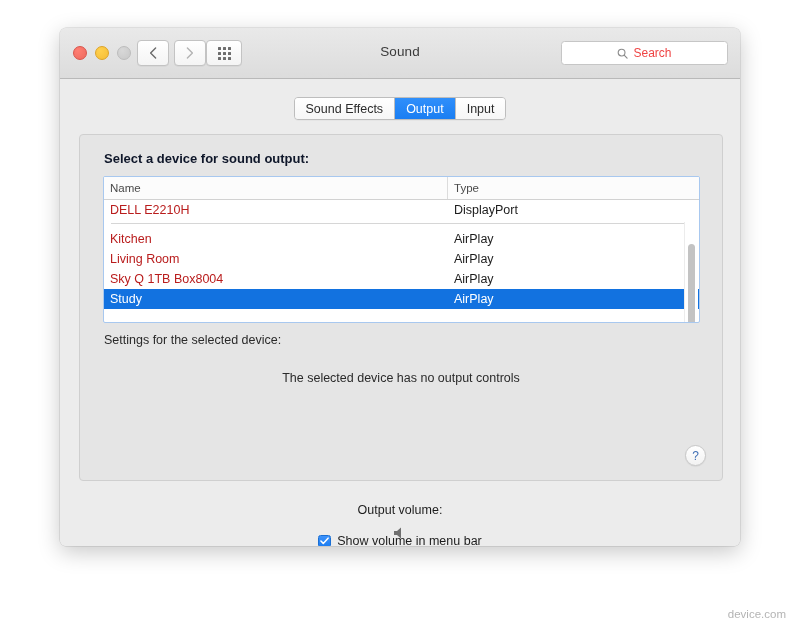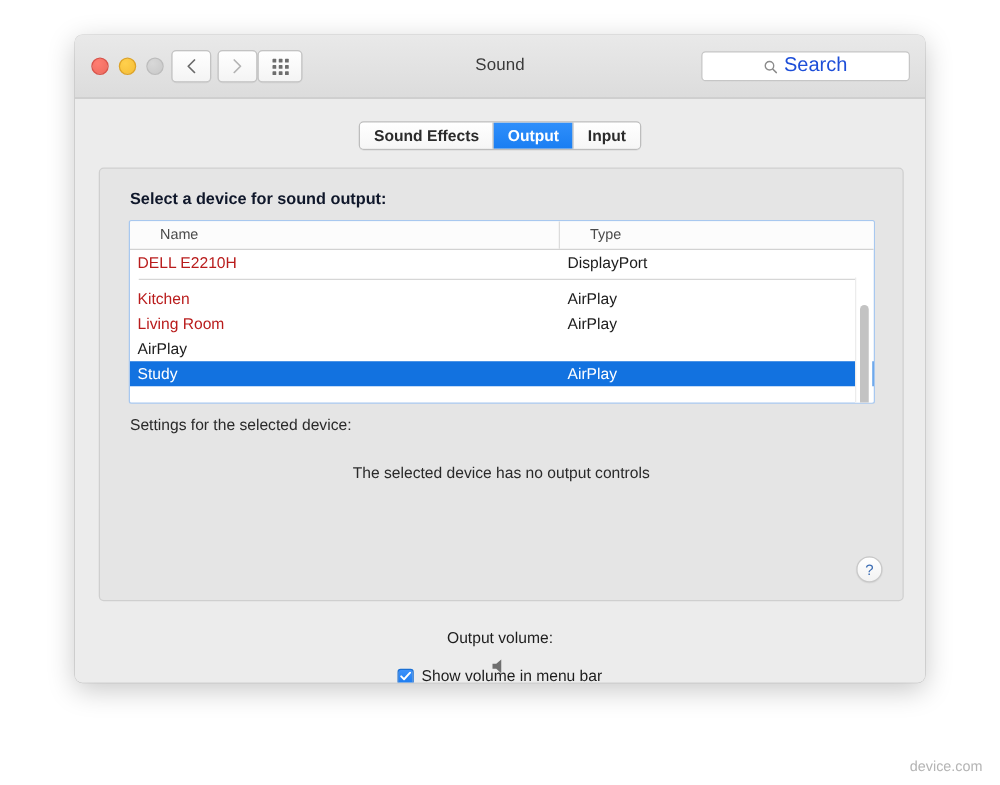--- a/index.html
+++ b/index.html
@@ -117,22 +117,22 @@
     height: 22px;
     background: #ffffff;
     border: 0.5px solid #c6c6c6;
     border-radius: 3.5px;
     display: flex;
     align-items: center;
     justify-content: center;
     gap: 5px;
   }
   .searchfield .ph {
-    font-size: 16px;
-    color: #1d4ed8;
+    font-size: 12px;
+    color: #ef4444;
   }
 
   
   .content {
     position: relative;
     height: 468px;
     background: #ececec;
   }
 
   .tabs {
@@ -143,21 +143,20 @@
     display: flex;
     justify-content: center;
   }
   .tabbar {
     display: flex;
     height: 21px;
     border: 0.5px solid #bdbdbd;
     border-radius: 4px;
     overflow: hidden;
     box-shadow: 0 0.5px 0.5px rgba(0,0,0,0.06);
-    font-weight: bold;
   }
   .tab {
     padding: 0 11px;
     display: flex;
     align-items: center;
     font-size: 12.5px;
     color: #2b2b2b;
     background: linear-gradient(to bottom, #ffffff, #f6f6f6);
     border-right: 0.5px solid #bdbdbd;
   }
@@ -204,21 +203,21 @@
     display: flex;
     height: 22px;
     background: #fcfcfc;
     border-bottom: 0.5px solid #d2d2d2;
   }
   .th {
     font-size: 11.5px;
     color: #4a4a4a;
     display: flex;
     align-items: center;
-    padding-left: 24px;
+    padding-left: 6px;
     box-sizing: border-box;
   }
   .th.name { width: 344px; border-right: 0.5px solid #dcdcdc; }
   .th.type { flex: 1; }
 
   .tbody {
     position: relative;
     height: 124px;
   }
   .row {
@@ -469,20 +468,21 @@
           <div class="row-sep"></div>
           <div class="row">
             <div class="c-name">Kitchen</div>
             <div class="c-type">AirPlay</div>
           </div>
           <div class="row">
             <div class="c-name">Living Room</div>
             <div class="c-type">AirPlay</div>
           </div>
           <div class="row">
+            <div class="c-name">Sky Q 1TB Box8004</div>
             <div class="c-type">AirPlay</div>
           </div>
           <div class="row selected">
             <div class="c-name">Study</div>
             <div class="c-type">AirPlay</div>
           </div>
           <div class="scrolltrack">
             <div class="scrollthumb"></div>
           </div>
         </div>

